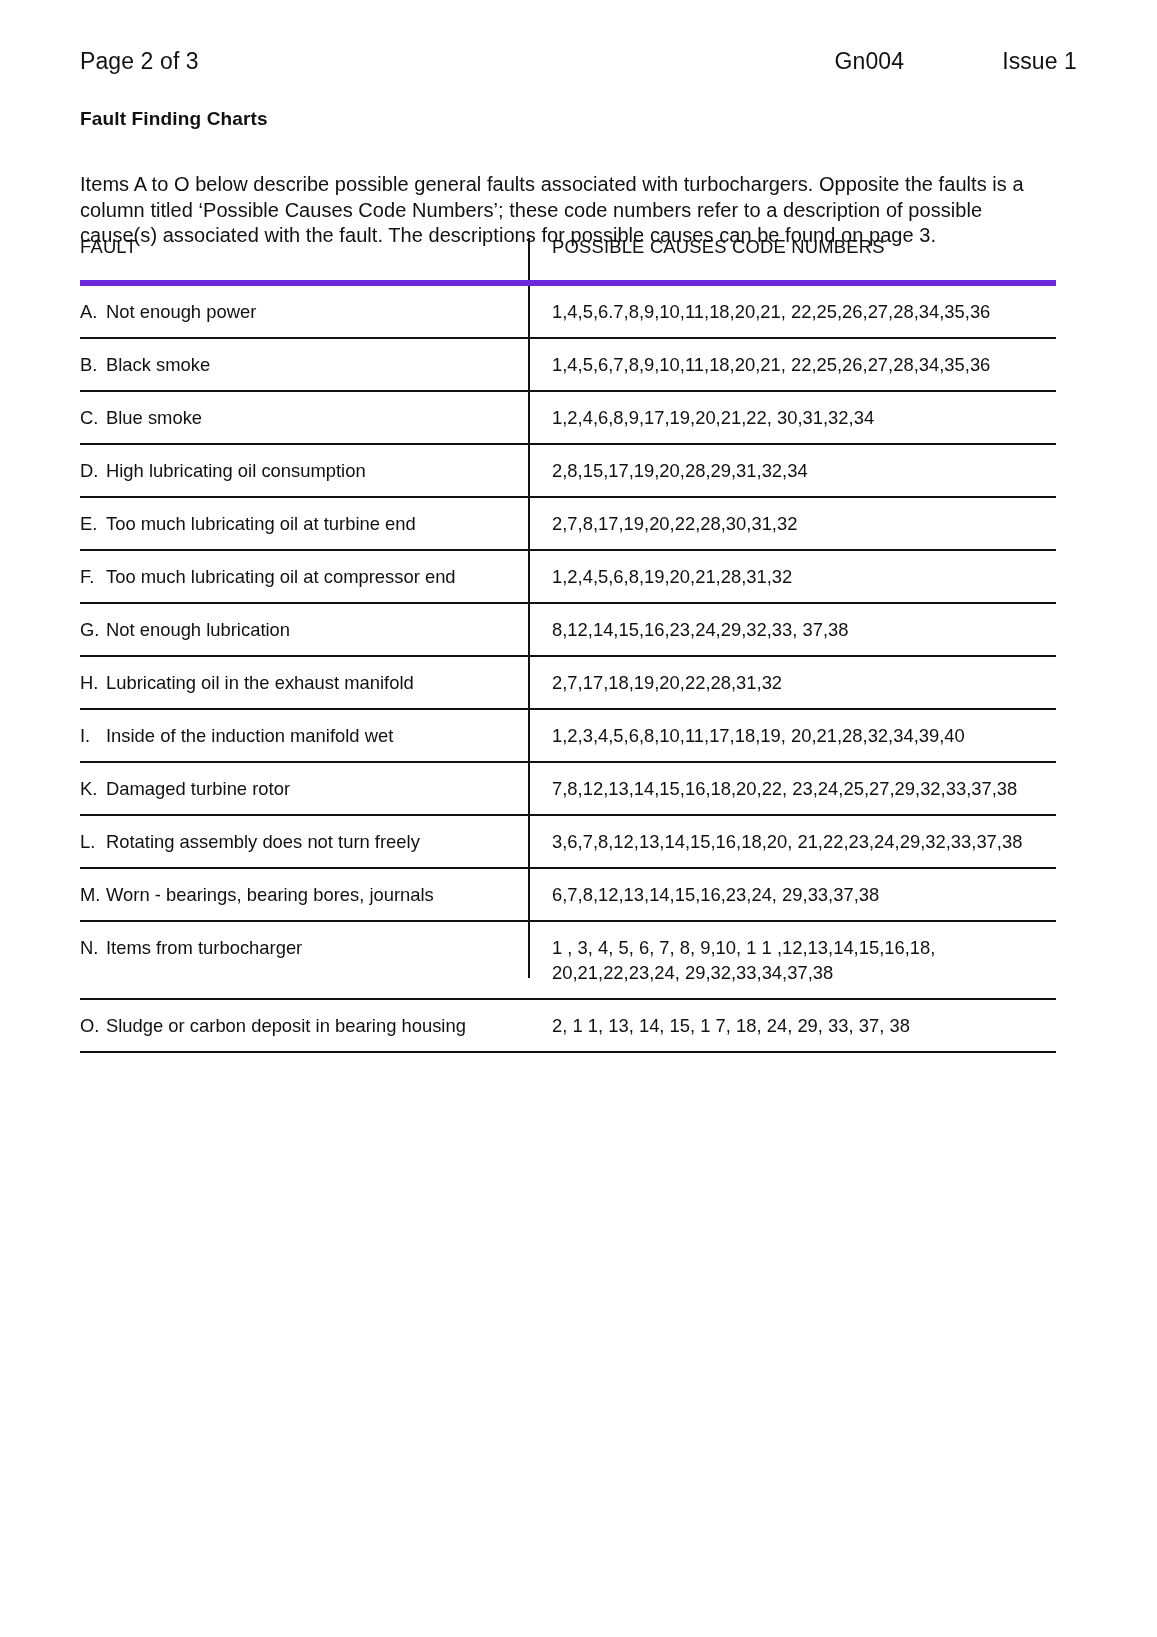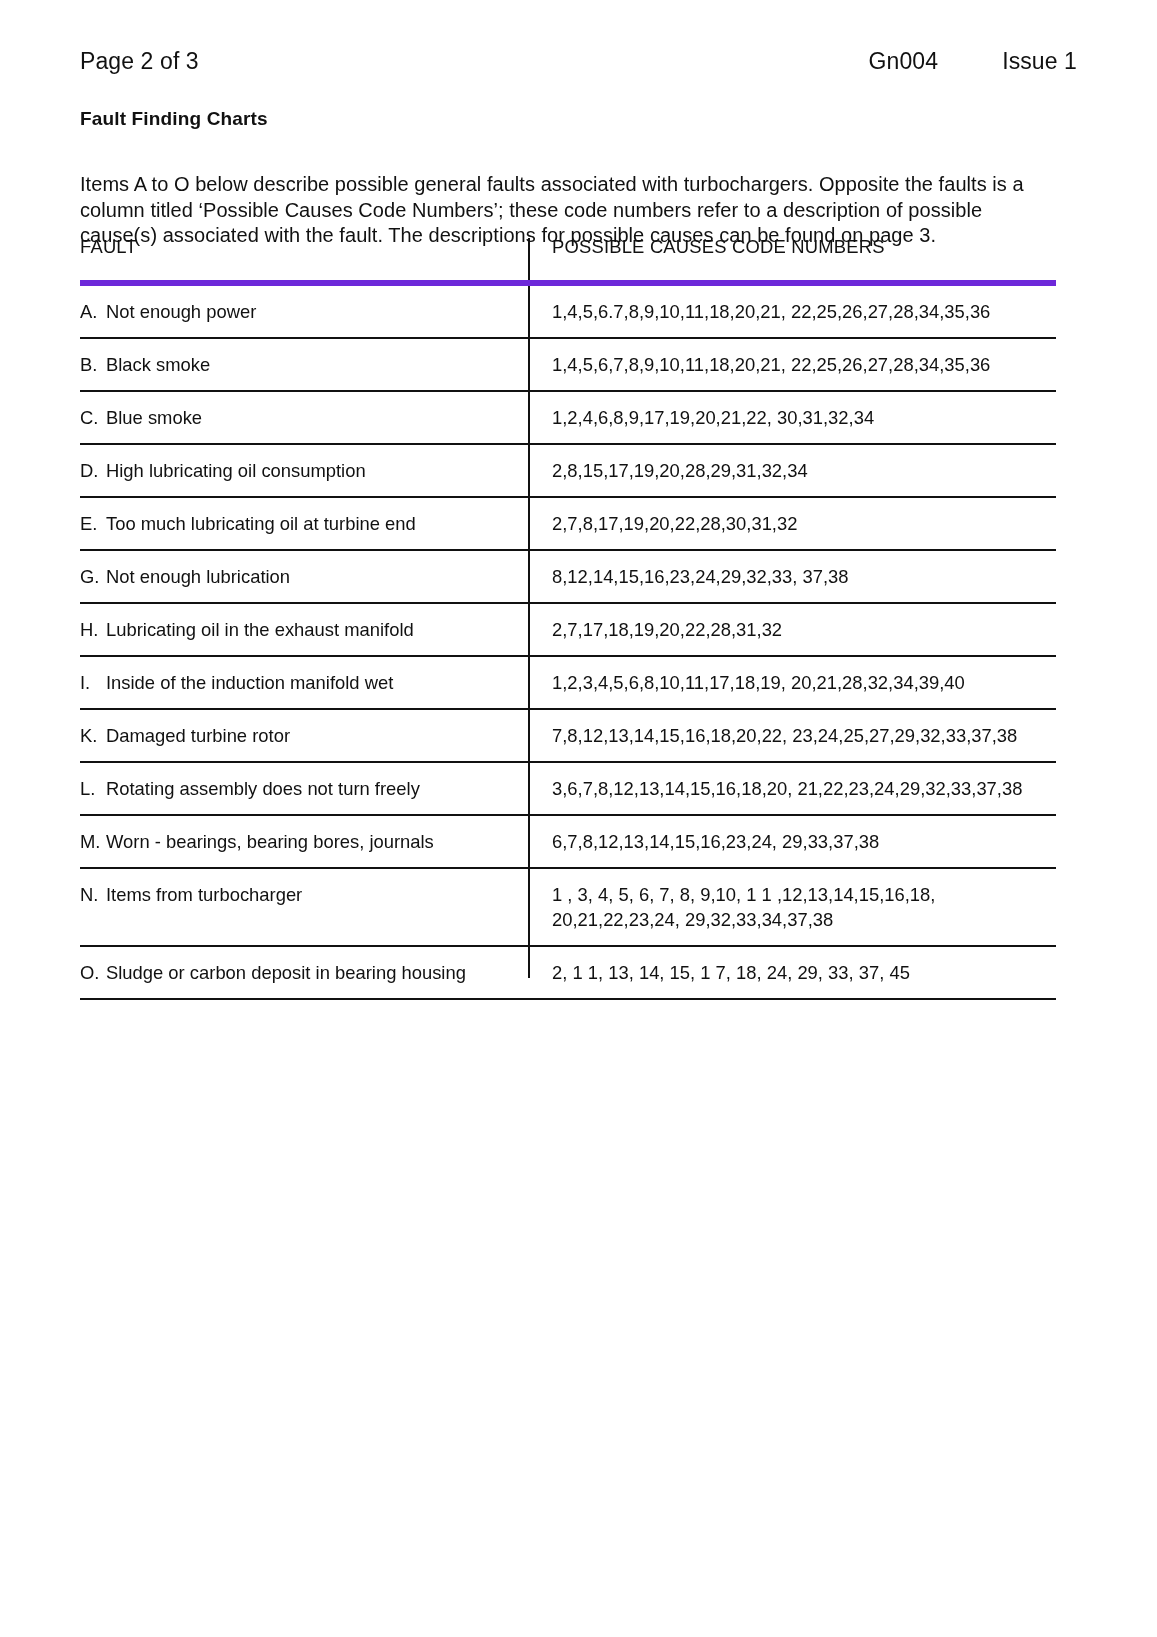--- a/index.html
+++ b/index.html
@@ -36,21 +36,21 @@
     letter-spacing: 0.1px;
   }
   .header .page-no {
     flex: 0 0 auto;
   }
   .header .spacer {
     flex: 1 1 auto;
   }
   .header .doc-code {
     flex: 0 0 auto;
-    margin-right: 64px;
+    margin-right: 98px;
   }
   .header .issue {
     flex: 0 0 auto;
   }
 
   
   .section-title {
     position: absolute;
     left: 80px;
     top: 108px;
@@ -184,20 +184,24 @@
         </tr>
         <tr>
           <td class="cell-fault"><span class="fault-label-letter">D.</span><span>High lubricating oil consumption</span></td>
           <td class="cell-codes"><span class="codes-line">2,8,15,17,19,20,28,29,31,32,34</span></td>
         </tr>
         <tr>
           <td class="cell-fault"><span class="fault-label-letter">E.</span><span>Too much lubricating oil at turbine end</span></td>
           <td class="cell-codes"><span class="codes-line">2,7,8,17,19,20,22,28,30,31,32</span></td>
         </tr>
         <tr>
+          <td class="cell-fault"><span class="fault-label-letter">F.</span><span>Too much lubricating oil at compressor end</span></td>
+          <td class="cell-codes"><span class="codes-line">1,2,4,5,6,8,19,20,21,28,31,32</span></td>
+        </tr>
+        <tr>
           <td class="cell-fault"><span class="fault-label-letter">G.</span><span>Not enough lubrication</span></td>
           <td class="cell-codes"><span class="codes-line">8,12,14,15,16,23,24,29,32,33, 37,38</span></td>
         </tr>
         <tr>
           <td class="cell-fault"><span class="fault-label-letter">H.</span><span>Lubricating oil in the exhaust manifold</span></td>
           <td class="cell-codes"><span class="codes-line">2,7,17,18,19,20,22,28,31,32</span></td>
         </tr>
         <tr>
           <td class="cell-fault"><span class="fault-label-letter">I.</span><span>Inside of the induction manifold wet</span></td>
           <td class="cell-codes"><span class="codes-line">1,2,3,4,5,6,8,10,11,17,18,19, 20,21,28,32,34,39,40</span></td>
@@ -213,18 +217,18 @@
         <tr>
           <td class="cell-fault"><span class="fault-label-letter">M.</span><span>Worn - bearings, bearing bores, journals</span></td>
           <td class="cell-codes"><span class="codes-line">6,7,8,12,13,14,15,16,23,24, 29,33,37,38</span></td>
         </tr>
         <tr>
           <td class="cell-fault"><span class="fault-label-letter">N.</span><span>Items from turbocharger</span></td>
           <td class="cell-codes"><span class="codes-line">1 , 3, 4, 5, 6, 7, 8, 9,10, 1 1 ,12,13,14,15,16,18,</span><span class="codes-line">20,21,22,23,24, 29,32,33,34,37,38</span></td>
         </tr>
         <tr>
           <td class="cell-fault"><span class="fault-label-letter">O.</span><span>Sludge or carbon deposit in bearing housing</span></td>
-          <td class="cell-codes"><span class="codes-line">2, 1 1, 13, 14, 15, 1 7, 18, 24, 29, 33, 37, 45</span></td>
+          <td class="cell-codes"><span class="codes-line">2, 1 1, 13, 14, 15, 1 7, 18, 24, 29, 33, 37, 38</span></td>
         </tr>
       </tbody>
   </table>
 
 </div>
 
 </body></html>

